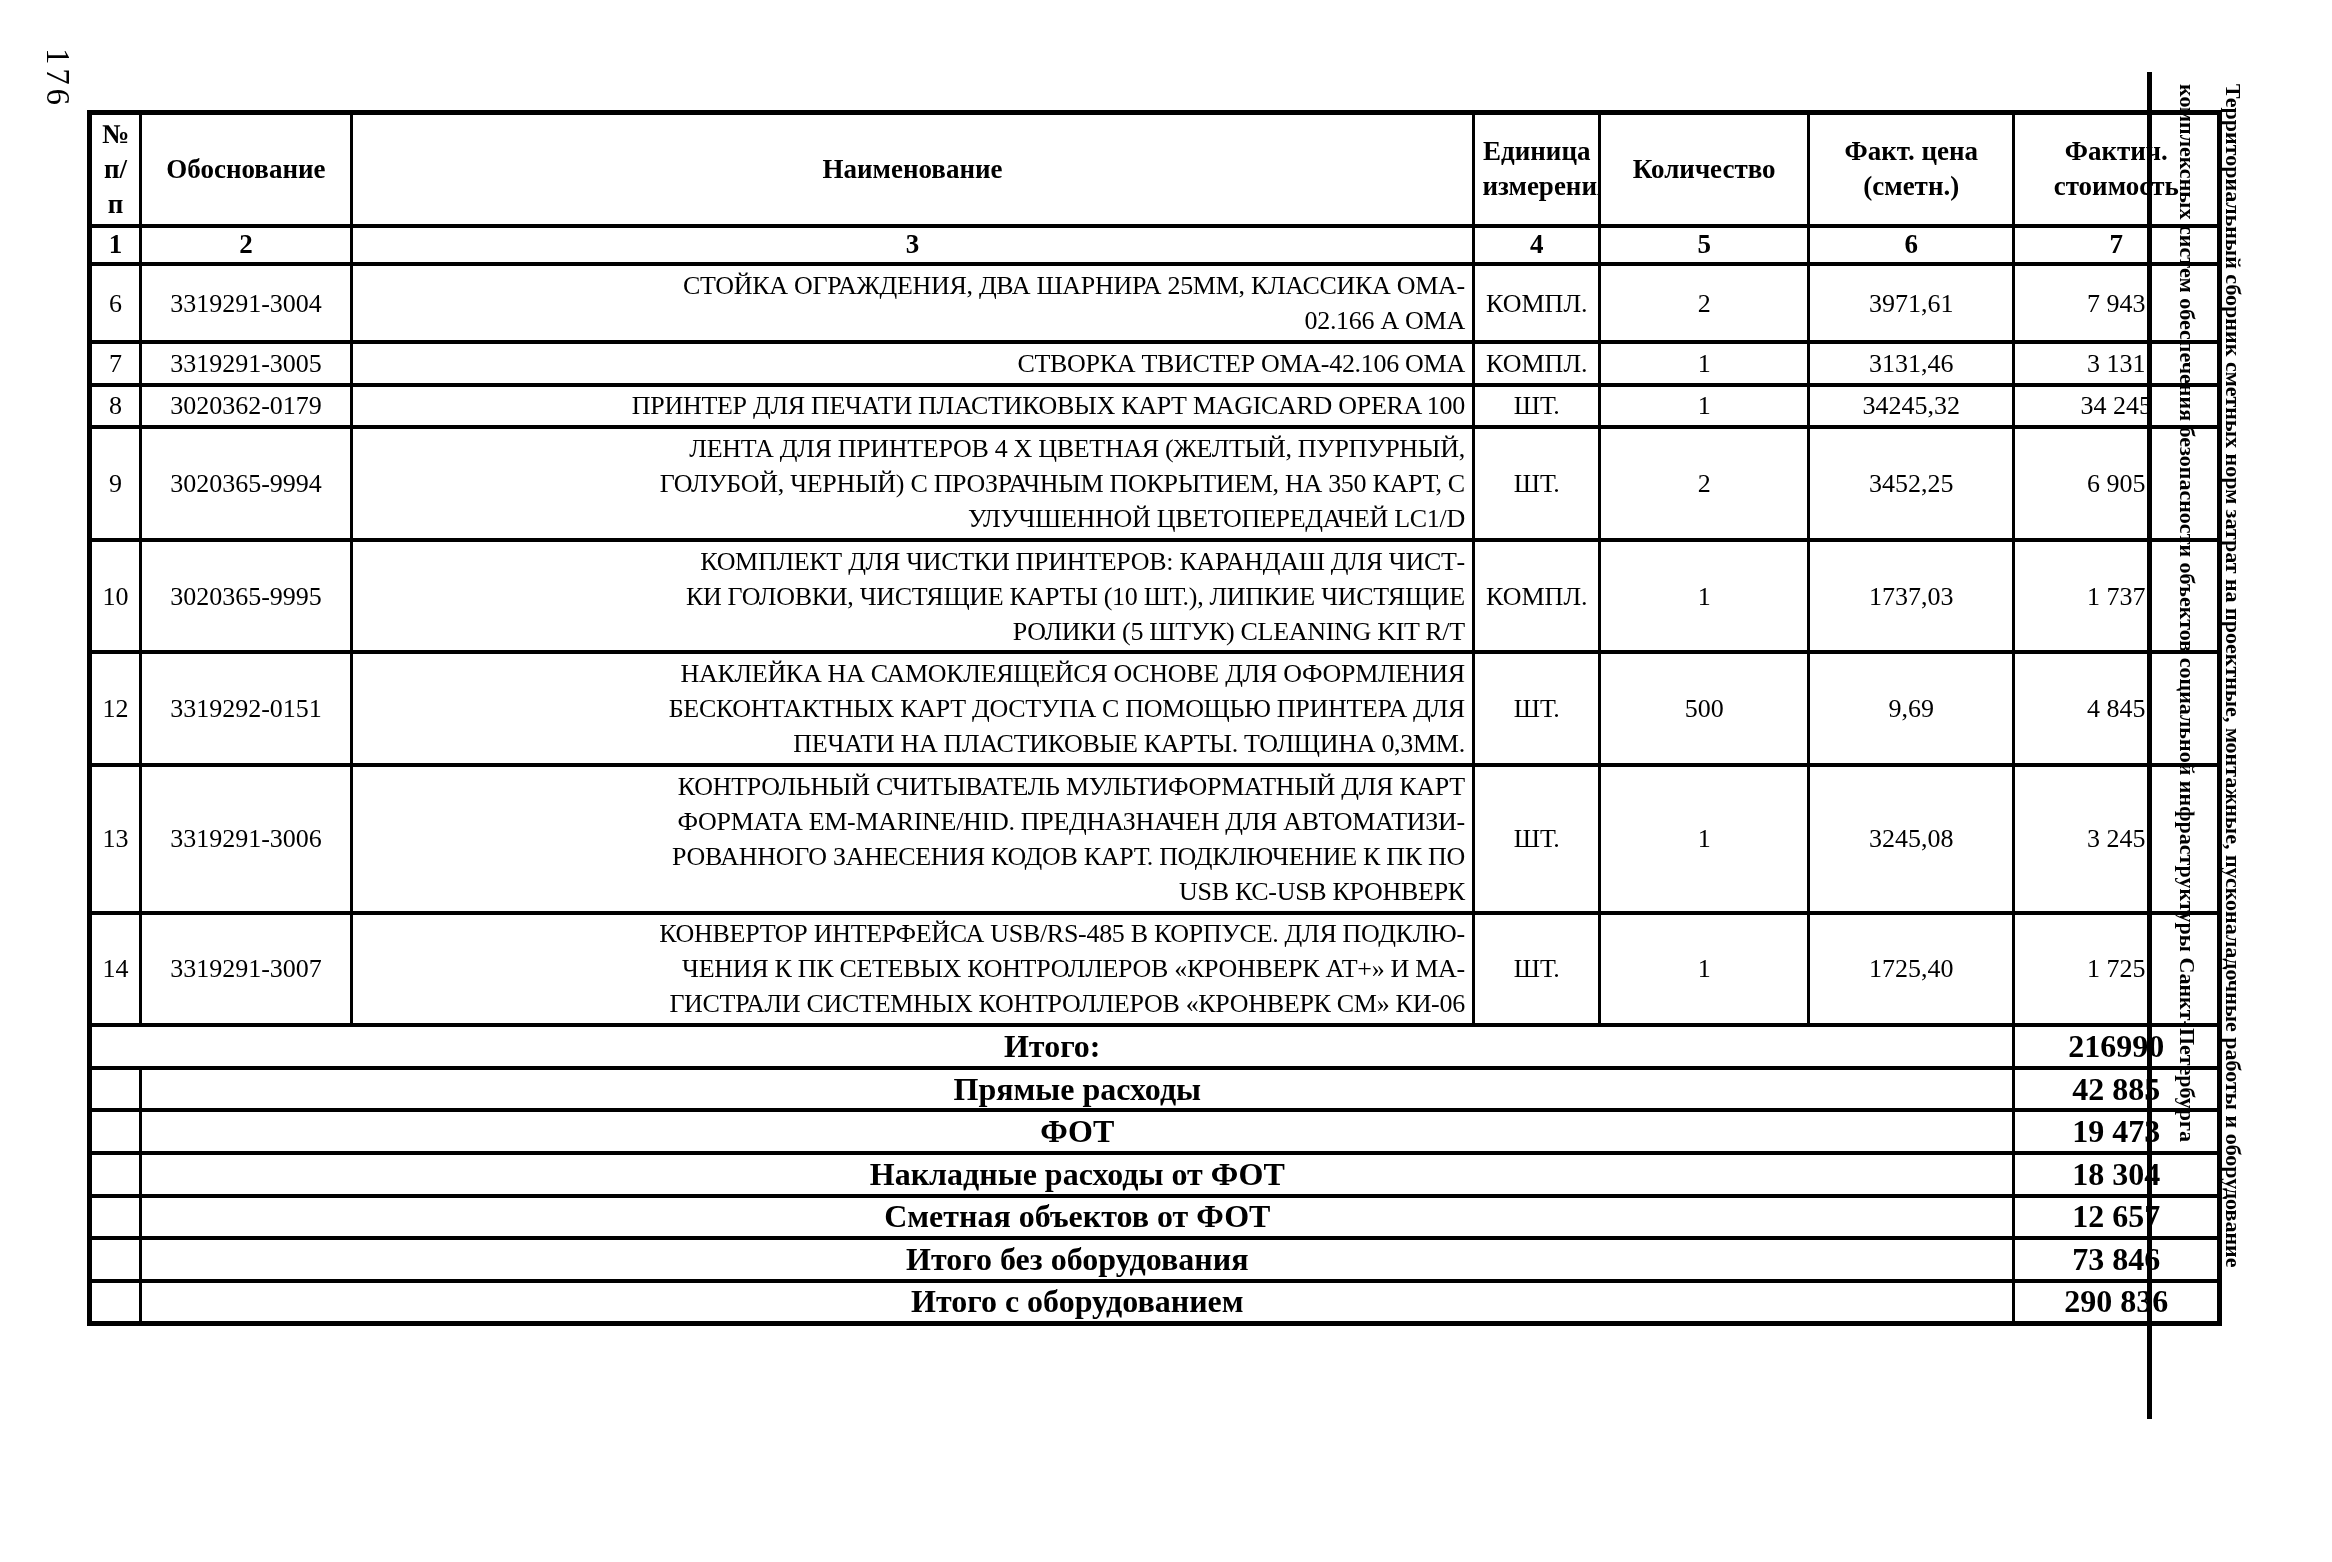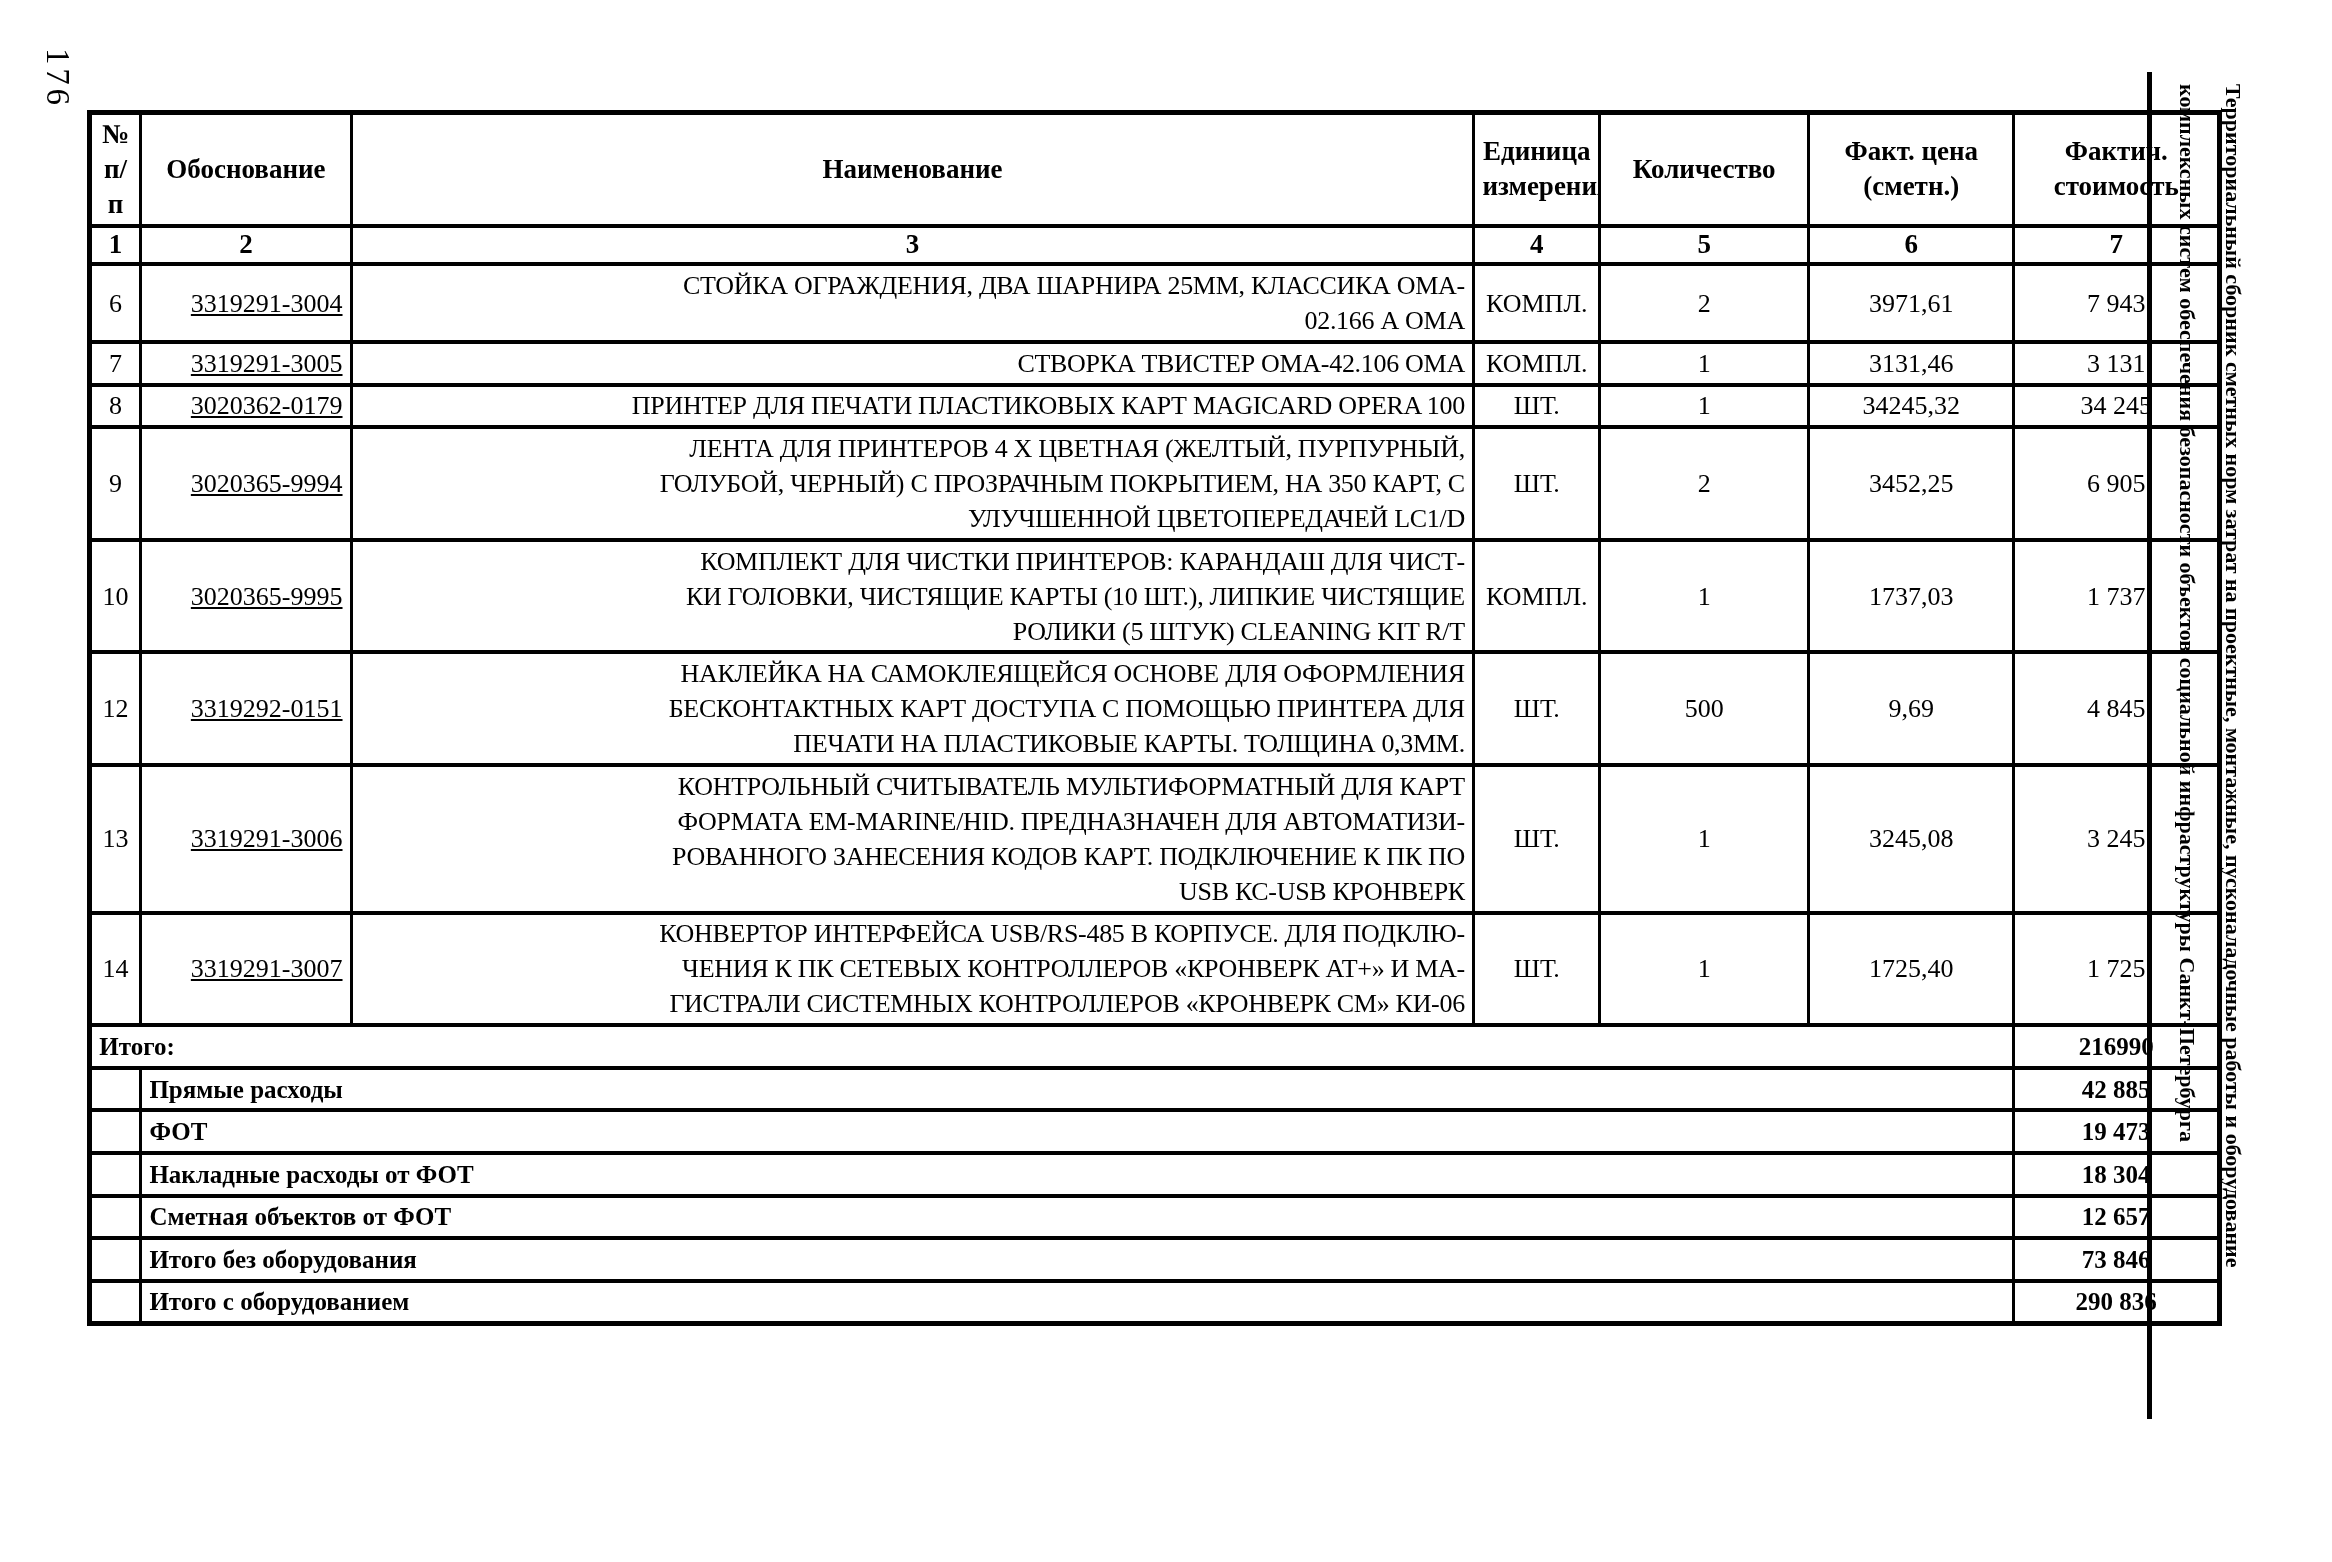--- a/index.html
+++ b/index.html
@@ -53,31 +53,32 @@
     font-weight: bold;
     text-align: center;
     white-space: pre-line;
     vertical-align: middle;
   }
   table.estimate td {
     font-size: 26px;
     vertical-align: middle;
   }
   td.c0, td.c3, td.c4, td.c5, td.c6 { text-align: center; }
-  td.c1 { text-align: right; padding-left: 9.2px; text-decoration: underline; }
+  td.c1 { text-align: center; padding-left: 9.2px; }
   td.c2 {
     text-align: right;
     white-space: pre-line;
     letter-spacing: -0.3px;
   }
   tr.colnum-row th { line-height: 33px; padding: 0.9px 3.7px; }
 
   tr.summary-row td {
     font-weight: bold;
-    font-size: 25px;
+    font-size: 32px;
+    text-align: center;
   }
   td.summary-label { text-align: left; padding-left: 9.2px; }
   td.summary-value { text-align: center; }
   td.summary-stub { }
 
   
   .vertical-rule {
     position: absolute;
     left: 2147px;
     top: 72px;

